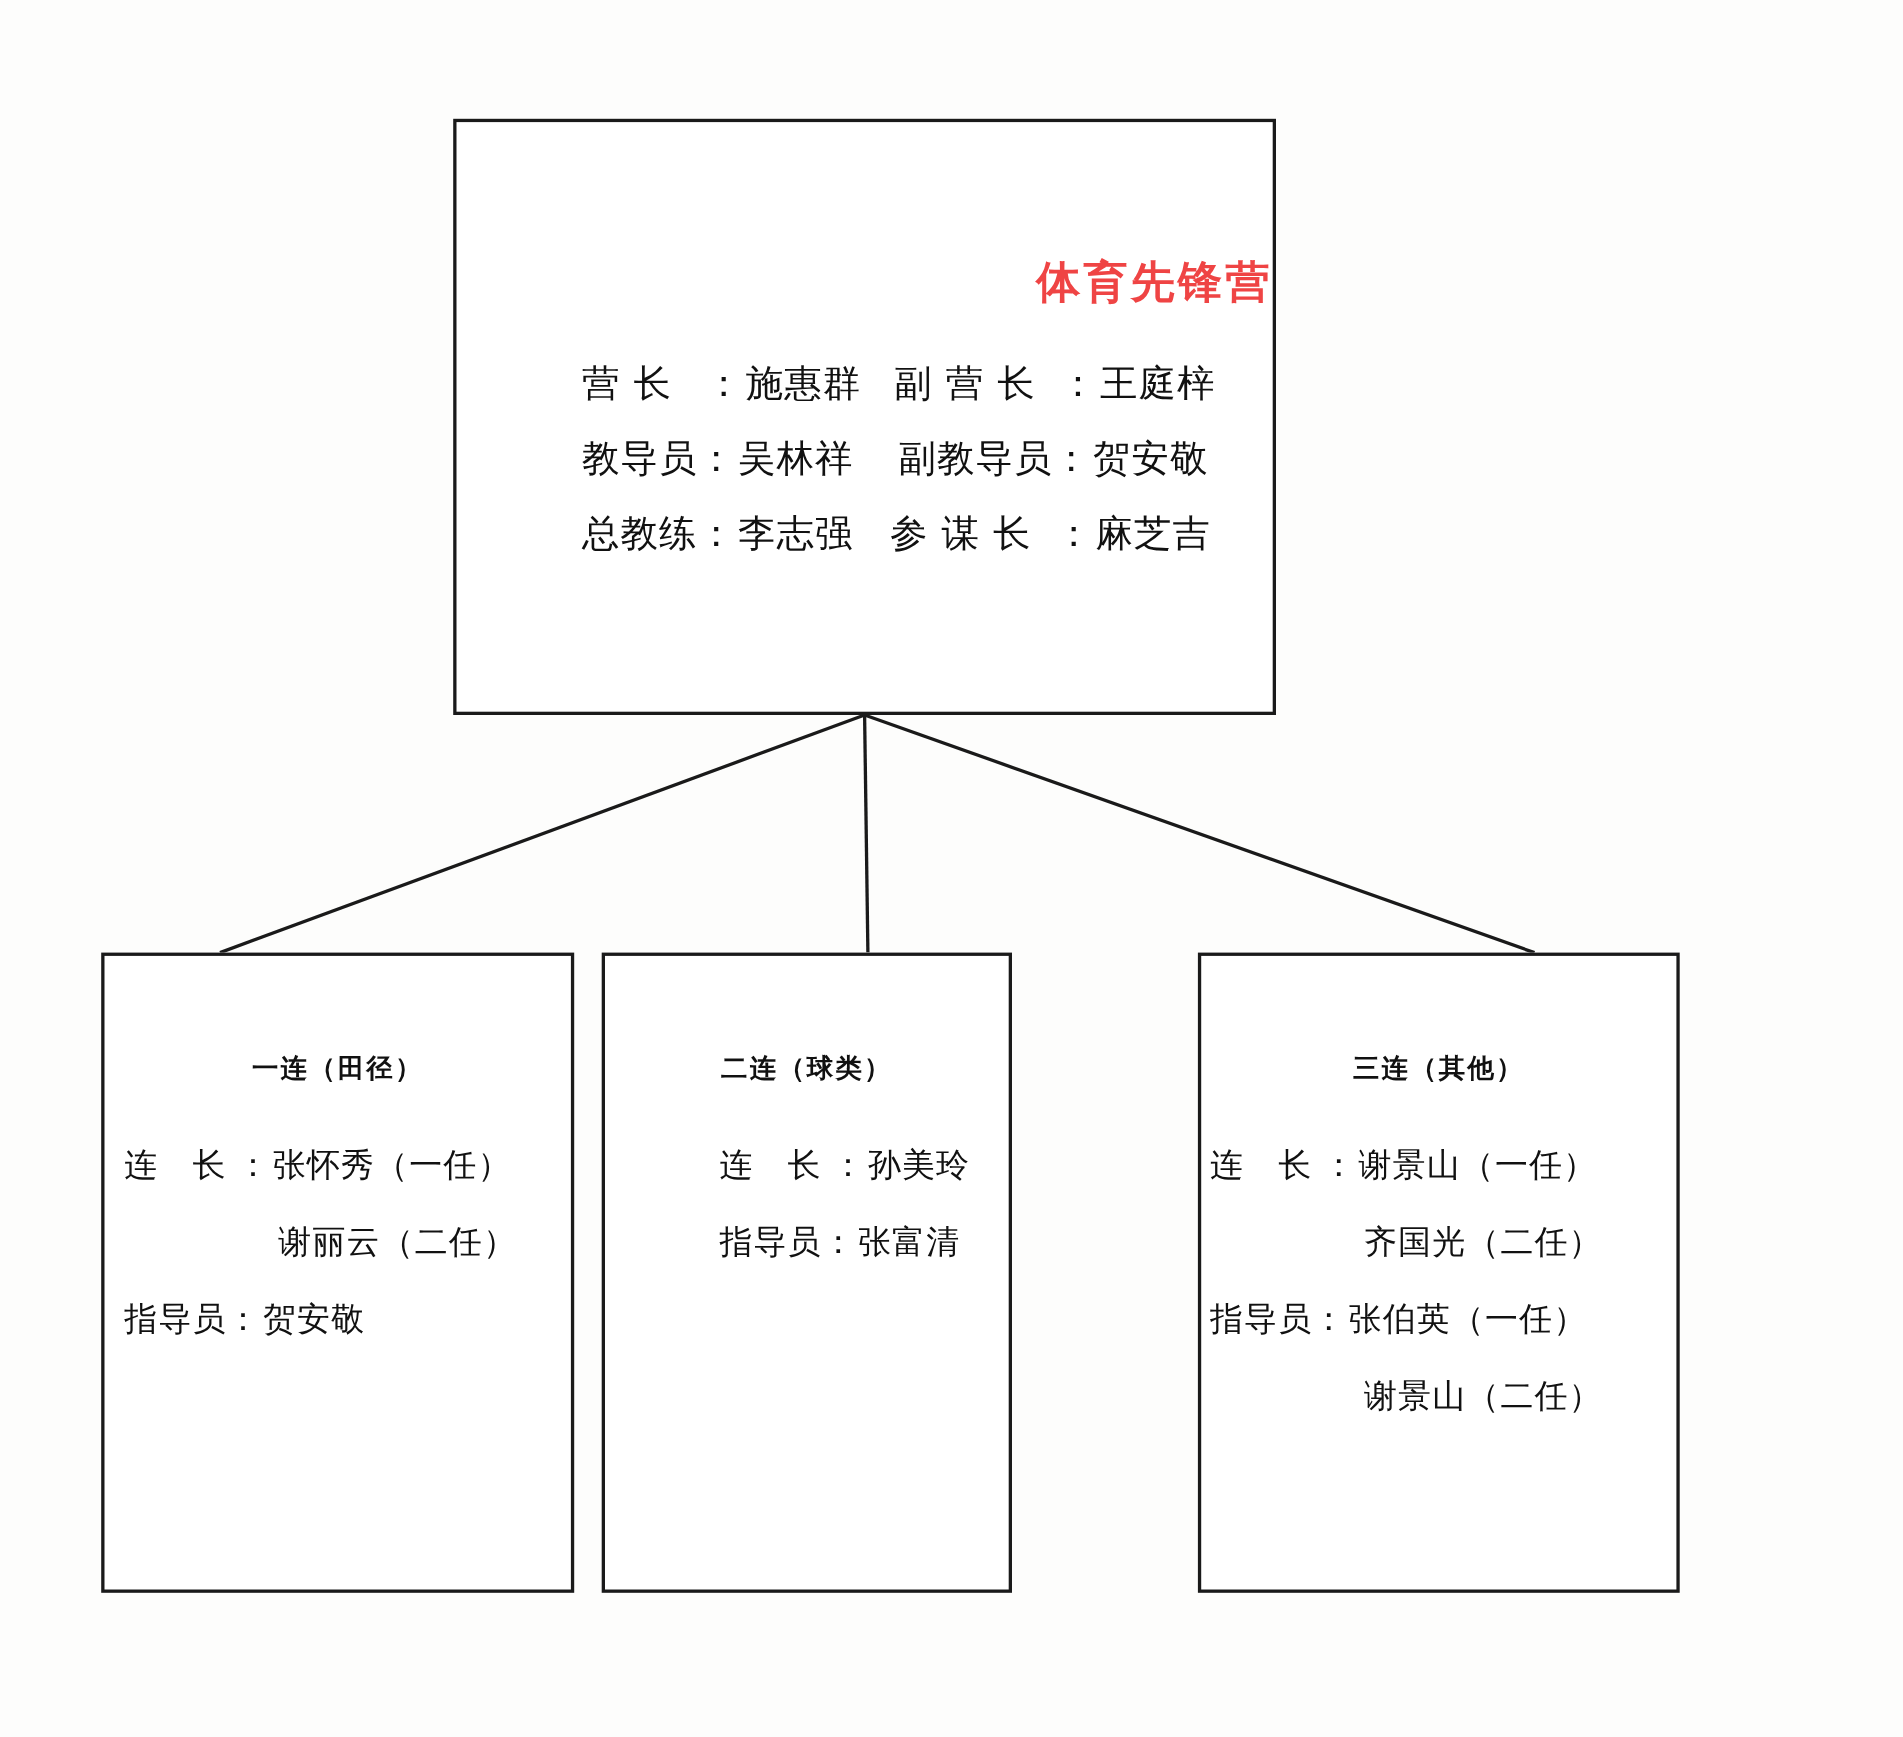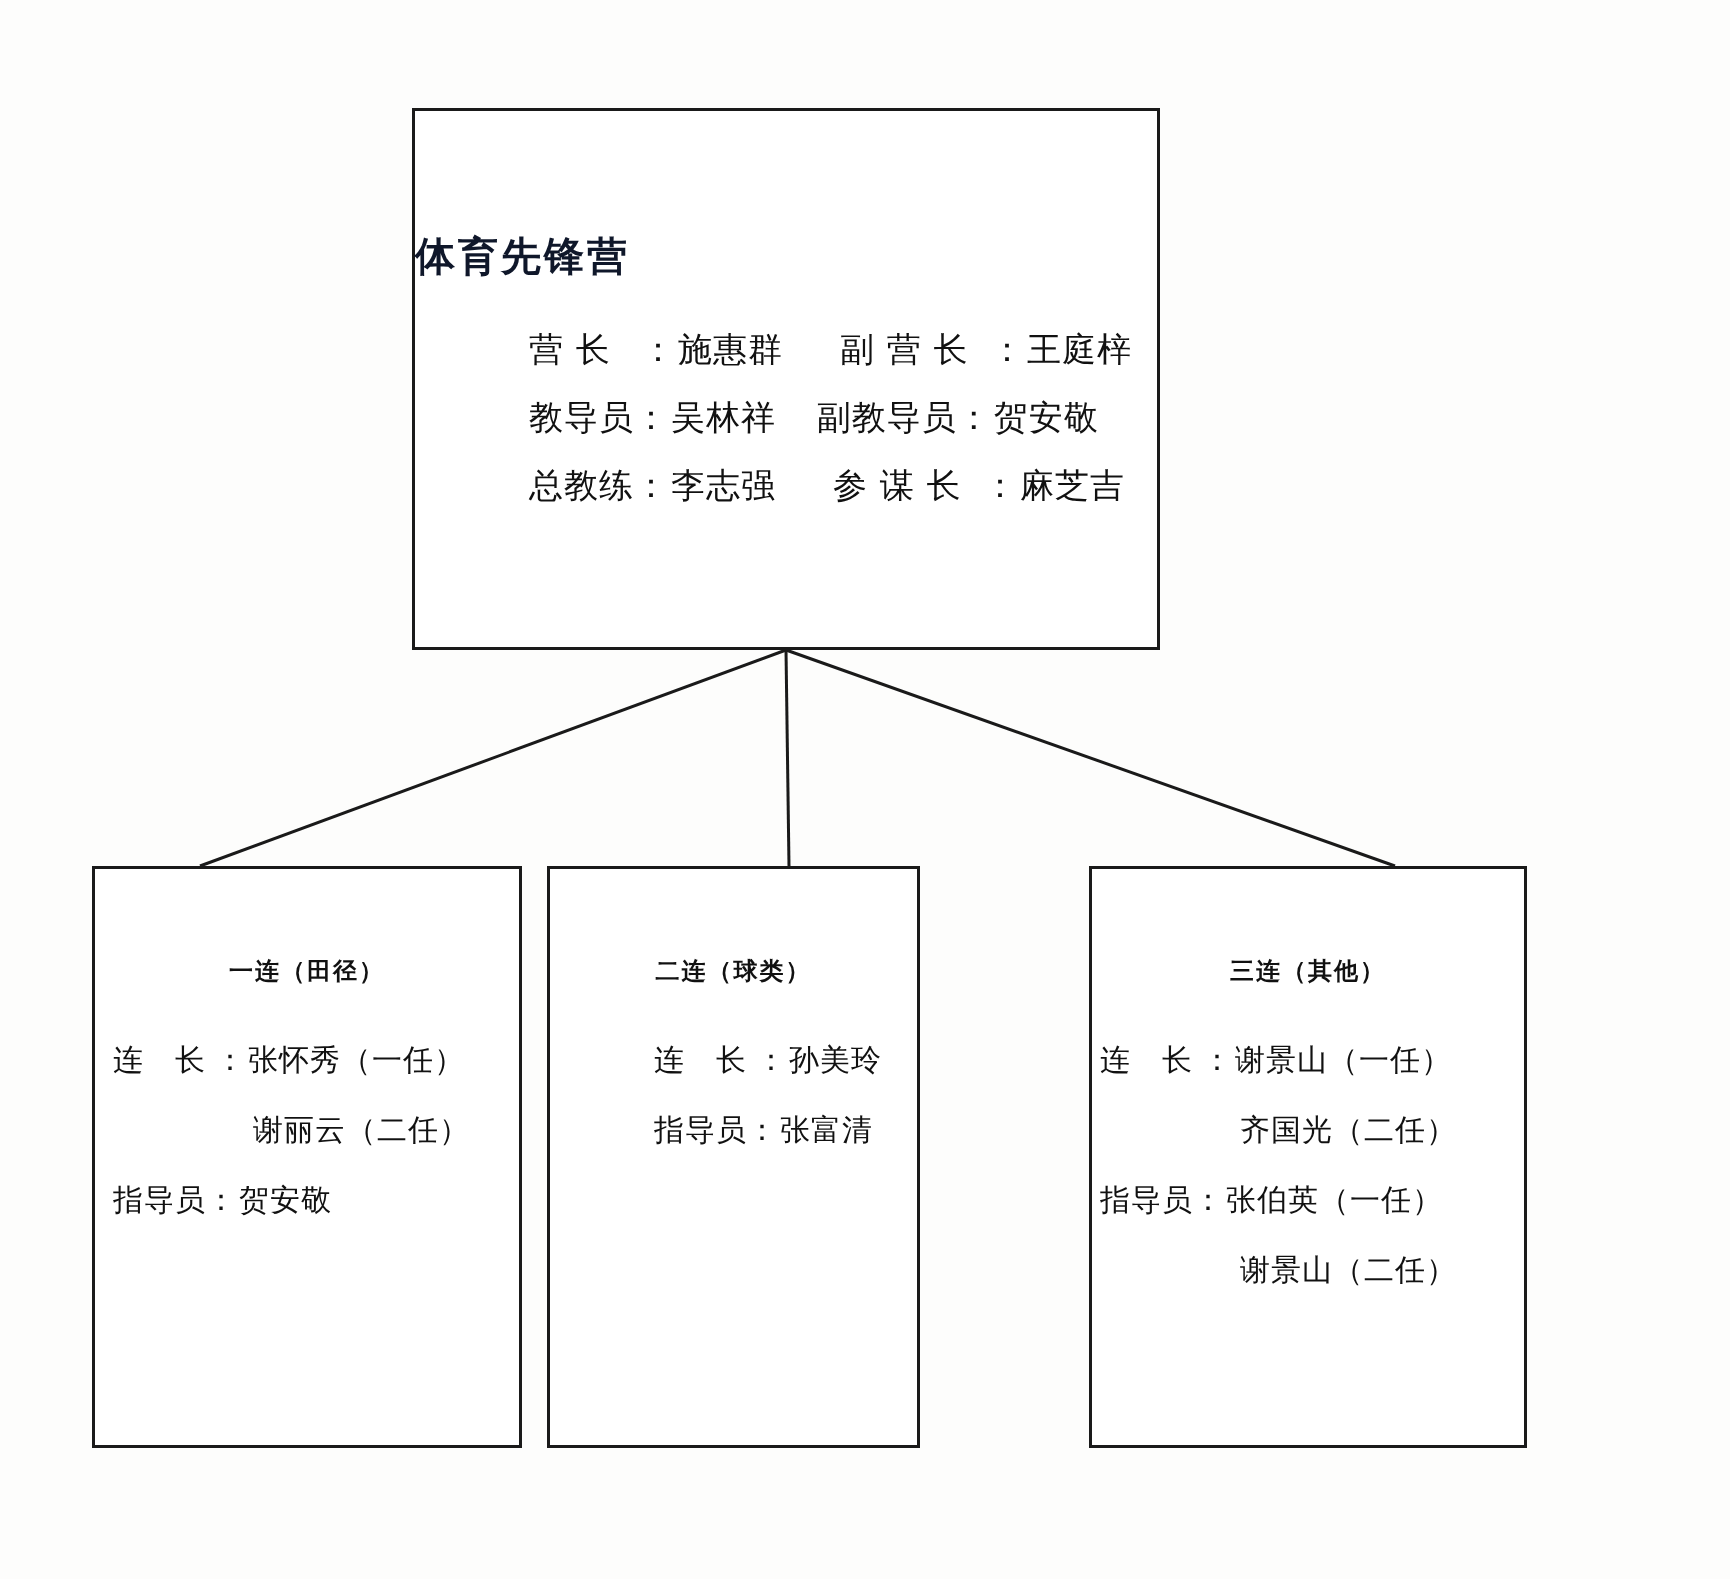--- a/index.html
+++ b/index.html
@@ -40,26 +40,26 @@
 
   
   #root-box {
     left: 412px;
     top: 108px;
     width: 748px;
     height: 542px;
   }
   #root-box .box-title {
     margin-top: 118px;
-    text-align: left;
+    text-align: right;
     font-family: "DejaVu Sans", "Liberation Sans", sans-serif;
     font-weight: bold;
     font-size: 40px;
     letter-spacing: 3px;
-    color: #0f172a;
+    color: #ef4444;
   }
   .root-rows {
     margin-top: 48px;
     padding: 0 56px;
   }
   .root-row {
     display: flex;
     justify-content: flex-start;
     font-size: 34px;
     line-height: 1.0;
@@ -85,21 +85,20 @@
   .lbl.pad3 {
     
     width: 112px;
     display: inline-flex;
     justify-content: space-between;
   }
   .lbl.pad4 {
     width: 150px;
     display: inline-flex;
     justify-content: space-between;
-    margin-left: 27px;
   }
   .colon {
     margin: 0 2px 0 0;
   }
 
   
   .child-box {
     top: 866px;
     height: 582px;
   }

